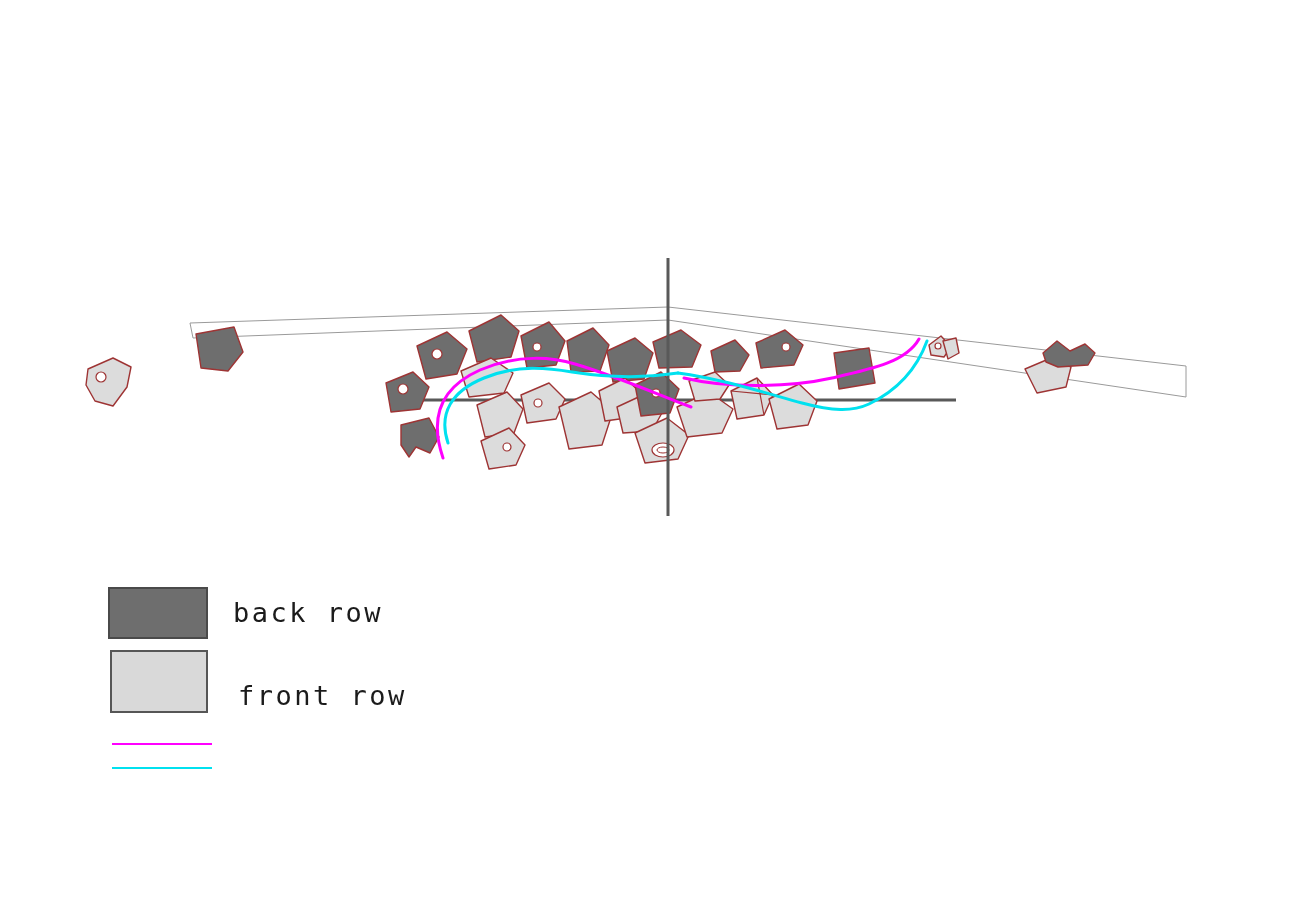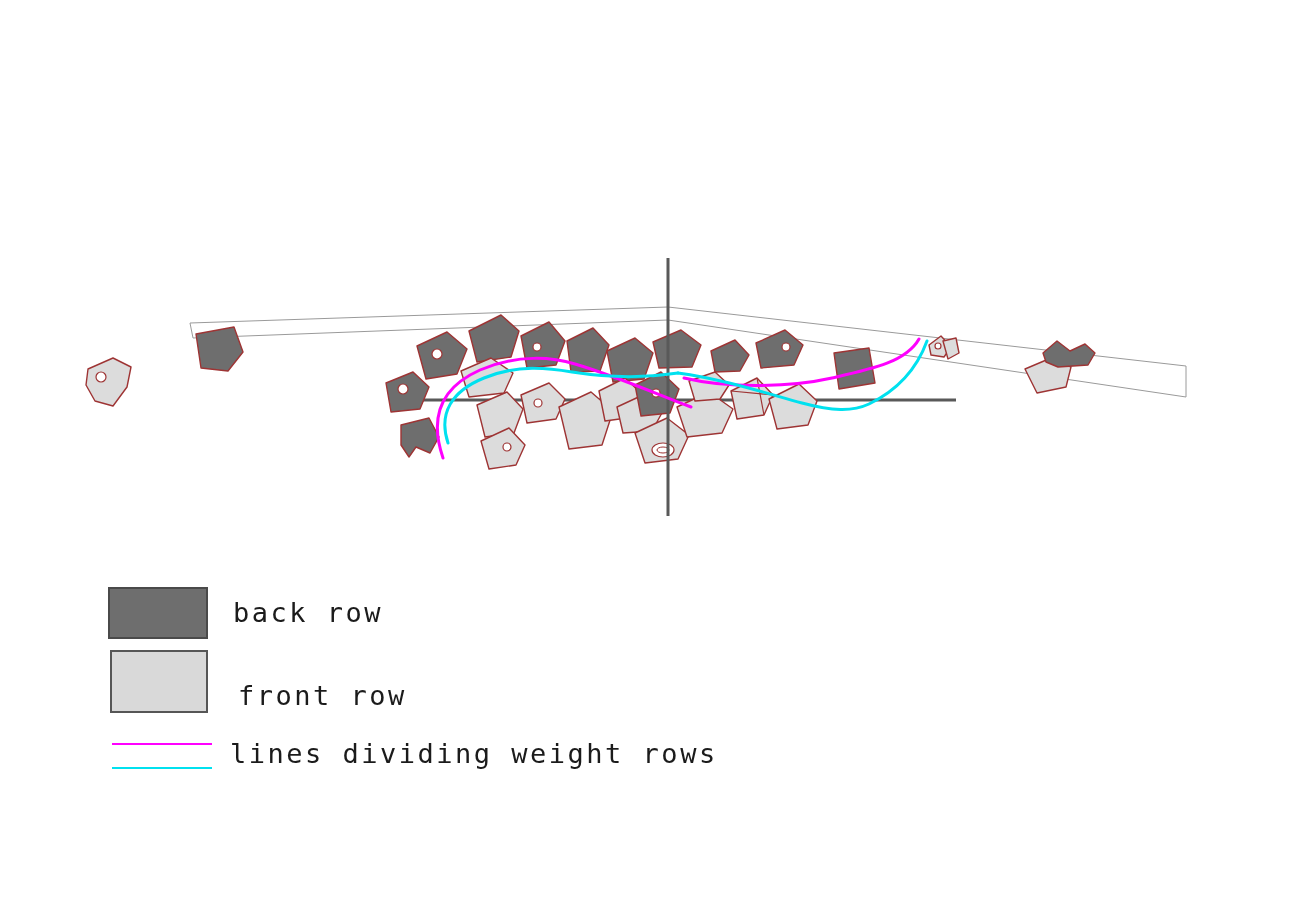--- a/index.html
+++ b/index.html
@@ -79,15 +79,14 @@
     </svg>
 
   <div class="swatch" style="left: 108px; top: 587px; width: 100px; height: 52px; background: rgb(110, 110, 110); border-color: rgb(74, 74, 74);"></div>
   <div class="legend-label" style="left:233px; top:597px;">back row</div>
 
   <div class="swatch" style="left: 110px; top: 650px; width: 98px; height: 63px; background: rgb(217, 217, 217); border-color: rgb(86, 86, 86);"></div>
   <div class="legend-label" style="left:238px; top:680px;">front row</div>
 
   <div class="line-swatch" style="left: 112px; top: 743px; background: rgb(255, 0, 255);"></div>
   <div class="line-swatch" style="left: 112px; top: 767px; background: rgb(0, 225, 239);"></div>
-  <div class="legend-label" style="left:230px; top:738px;">lines dividing weight rows</div>
 
 </div>
 
 </body></html>

